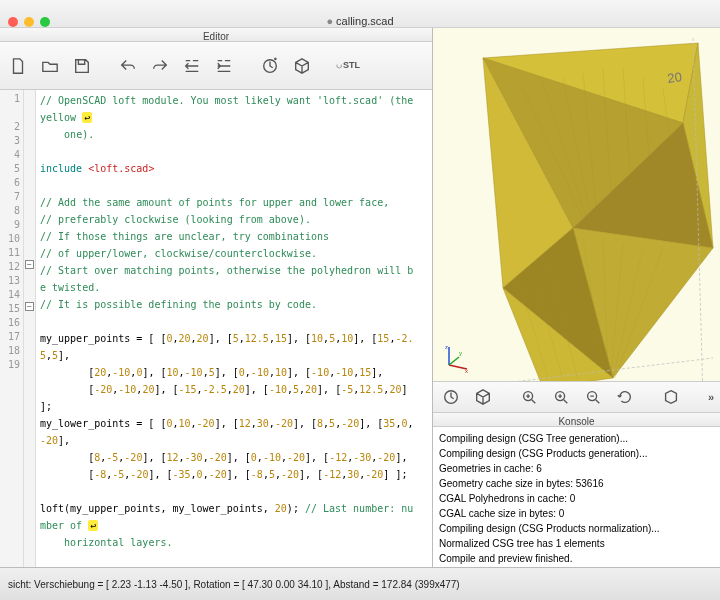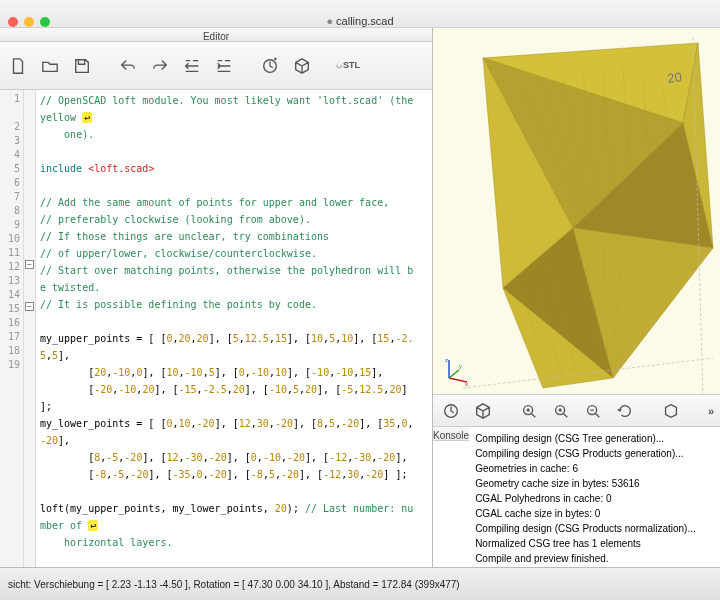--- a/index.html
+++ b/index.html
@@ -21,21 +21,21 @@
 .editor{flex:1;background:#fff;display:flex;overflow:hidden;font-family:Menlo,Consolas,monospace;font-size:10px}
 .gutter{width:24px;background:#f4f4f4;border-right:1px solid #ddd;text-align:right;padding:2px 3px 0 0;color:#999;line-height:14px}
 .fold{width:12px;background:#f4f4f4;border-right:1px solid #ddd;position:relative}
 .fold .box{position:absolute;left:1px;width:9px;height:9px;border:1px solid #888;background:#fff;font-size:8px;line-height:7px;text-align:center;color:#666}
 .code{flex:1;padding:2px 17px 0 4px;line-height:17px;white-space:pre-wrap;word-break:break-all}.c-str{color:#cc2222}.c-num{color:#b8860b}.c-cmt{color:#2e8b57}.c-inc{color:#008080}
 .arrow{background:#ffeb3b;padding:0 2px;border-radius:2px}
 .right{width:287px;display:flex;flex-direction:column;background:#ececec}
 .view3d{height:380px;background:#fbfbe8;position:relative;overflow:hidden}
 .axis{position:absolute;left:8px;bottom:8px;width:30px;height:30px}
 .vtoolbar{height:34px;background:linear-gradient(#fafafa,#ececec);border-top:1px solid #ccc;border-bottom:1px solid #ccc;display:flex;align-items:center;padding:0 6px;gap:8px}
-.console{flex:1;background:#fff;font-size:10px;display:flex;}
+.console{flex:1;background:#fff;font-size:10px;display:flex;flex-direction:column}
 .console .panel-title{border-top:none}
 .console-body{padding:4px 6px;line-height:15px;color:#000}
 .statusbar{height:22px;background:linear-gradient(#f0f0f0,#e0e0e0);border-top:1px solid #bbb;display:flex;align-items:center;justify-content:space-between;padding:16px 8px;font-size:10px;color:#222;position:absolute;bottom:0;left:0;right:0}
 .more{font-weight:bold;color:#555;margin-left:auto}
 </style>
 </head>
 <body>
 
 <div class="titlebar">
   <div class="traffic">

